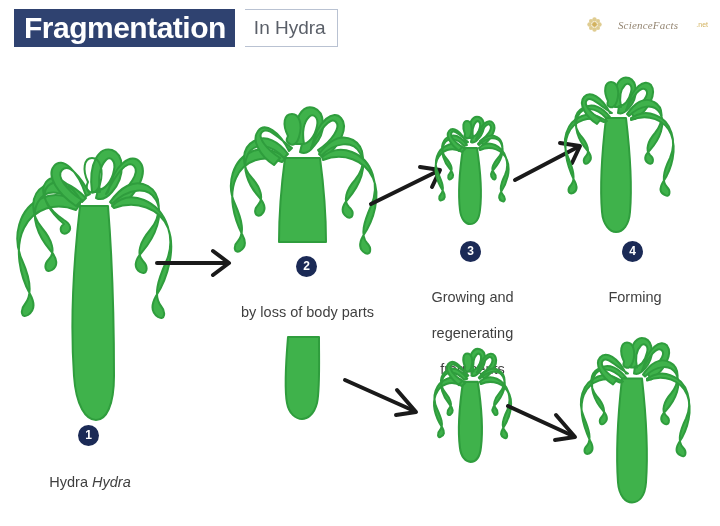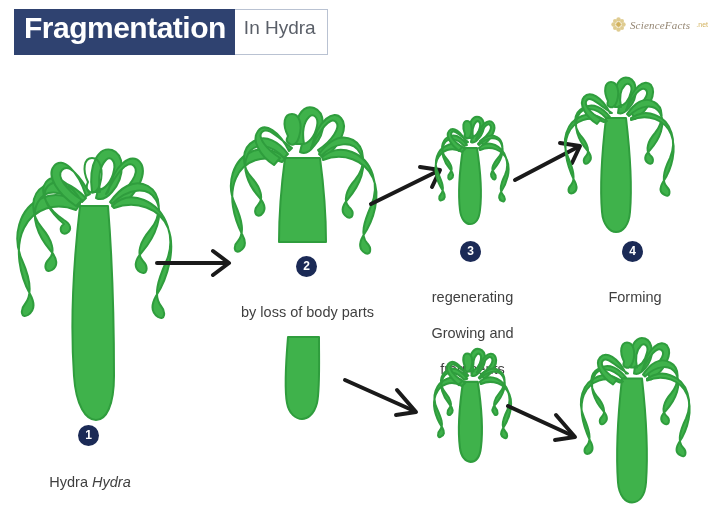--- a/index.html
+++ b/index.html
@@ -14,21 +14,21 @@
     overflow: hidden;
     font-family: "Liberation Sans", sans-serif;
     color: #3a3a3a;
   }
 
   
   #title-bar {
     position: absolute;
     left: 14px;
     top: 9px;
-    height: 46px;
+    height: 38px;
     display: flex;
     align-items: stretch;
   }
   #title-main {
     background: #2f4270;
     color: #ffffff;
     font-size: 30px;
     font-weight: bold;
     letter-spacing: -0.5px;
     line-height: 38px;
@@ -37,30 +37,31 @@
   }
   #title-sub {
     background: #ffffff;
     border: 1px solid #b9c2d2;
     border-left: none;
     color: #5a5f68;
     font-size: 19px;
     line-height: 36px;
     padding: 0 11px 0 9px;
     white-space: nowrap;
+    margin-left: 10px;
   }
 
   
   #logo {
     position: absolute;
     right: 12px;
     top: 17px;
     display: flex;
     align-items: center;
-    gap: 4px;
+    gap: 16px;
     opacity: 0.82;
     justify-content: flex-end;
   }
   #logo .logo-mark {
     width: 15px;
     height: 15px;
     position: relative;
     flex: 0 0 auto;
   }
   #logo .logo-text {
@@ -276,22 +277,22 @@
                C66,21 59,26 54,32 Z"></path>
 
       <path d="M56,38 C67,33 79,38 83,48 C87,58 83,71 77,80 C74,85 75,88 78,89
                C81,91 82,86 79,83 C75,79 77,71 81,63 C86,52 82,38 71,33
                C64,30 59,32 55,36 Z"></path>
     </g>
   </svg>
 </div>
 <div class="badge" style="left:460px; top:241px;">3</div>
 <div class="caption" style="left:400px; top:270px; width:145px;">
+  <div>Growing and</div>
   <div>regenerating</div>
-  <div>Growing and</div>
   <div>fragments</div>
 </div>
 
 <div class="fig" style="left:422px; top:342px;">
   <svg width="100" height="125" viewBox="0 0 95 115">
     <g fill="#3fb24b" stroke="#2f9d3d" stroke-width="2" stroke-linecap="round" stroke-linejoin="round">
       <path d="M39,36 C36,56 34,82 36,98 C37,108 42,112 46,112
                C51,112 55,108 56,98 C58,82 56,56 53,36 Z"></path>
       <path d="M38,40 C28,34 17,38 13,48 C9,59 14,71 19,79 C22,84 21,87 18,88
                C15,90 14,85 17,82 C21,77 18,70 14,61 C9,50 13,37 24,33 C31,30 36,33 41,37 Z"></path>

